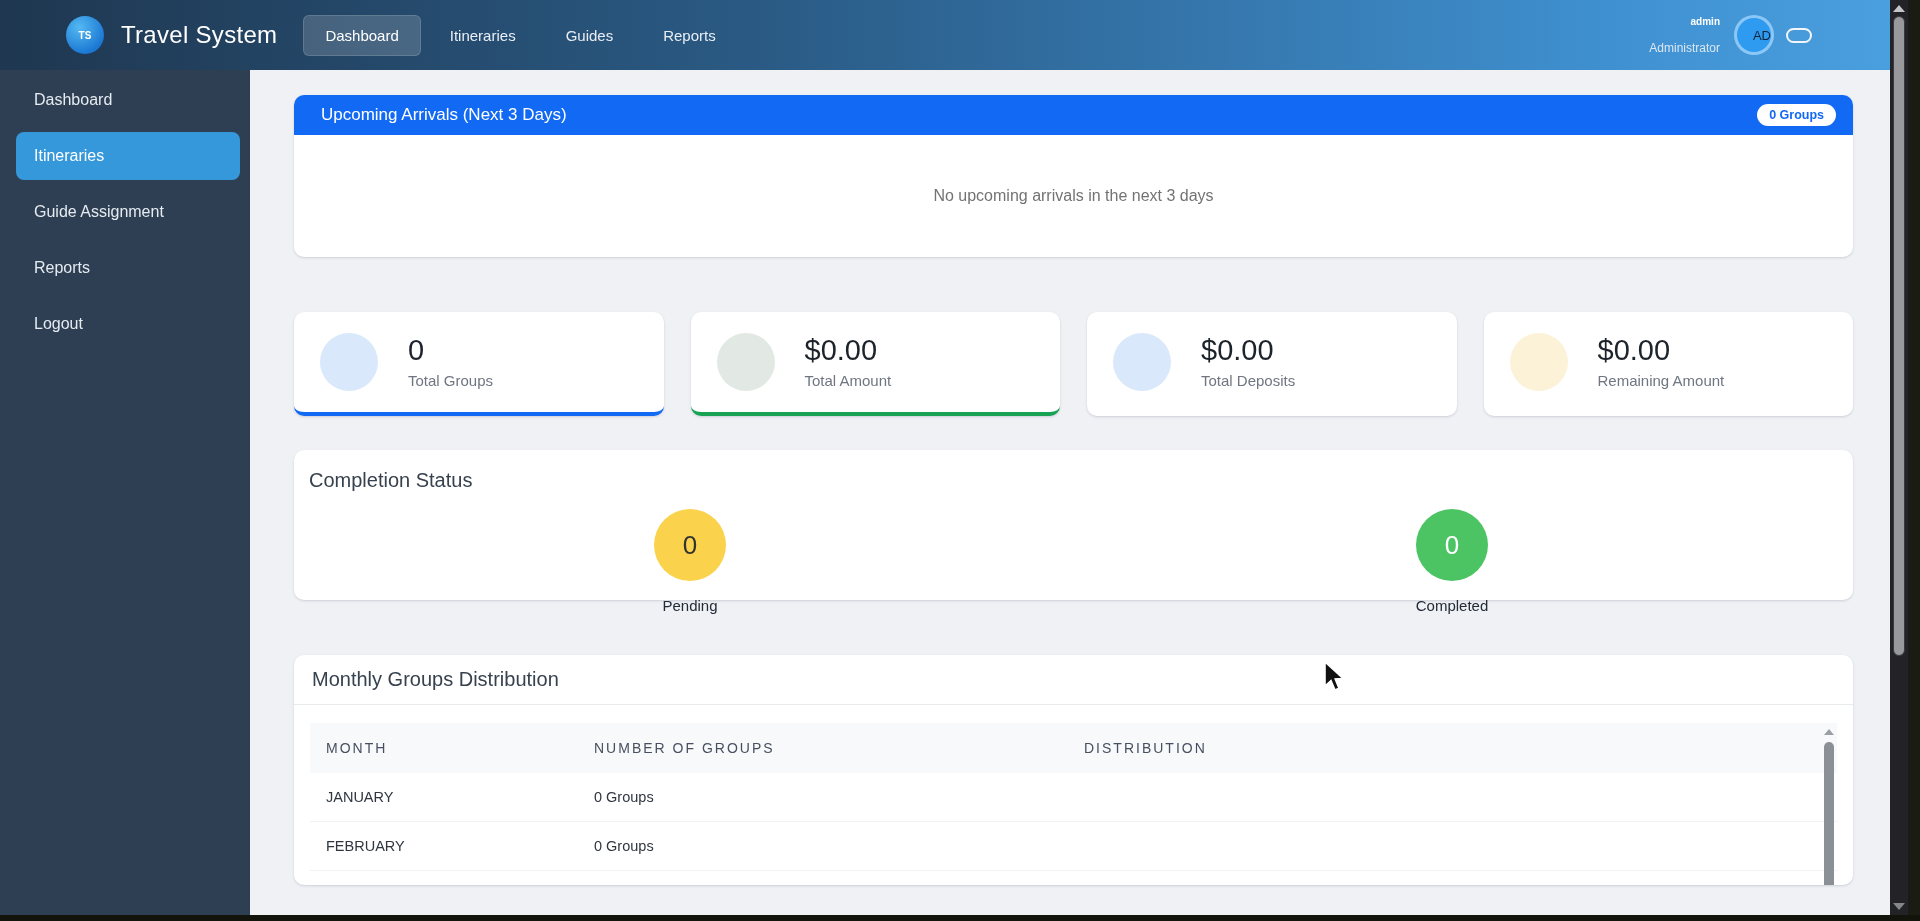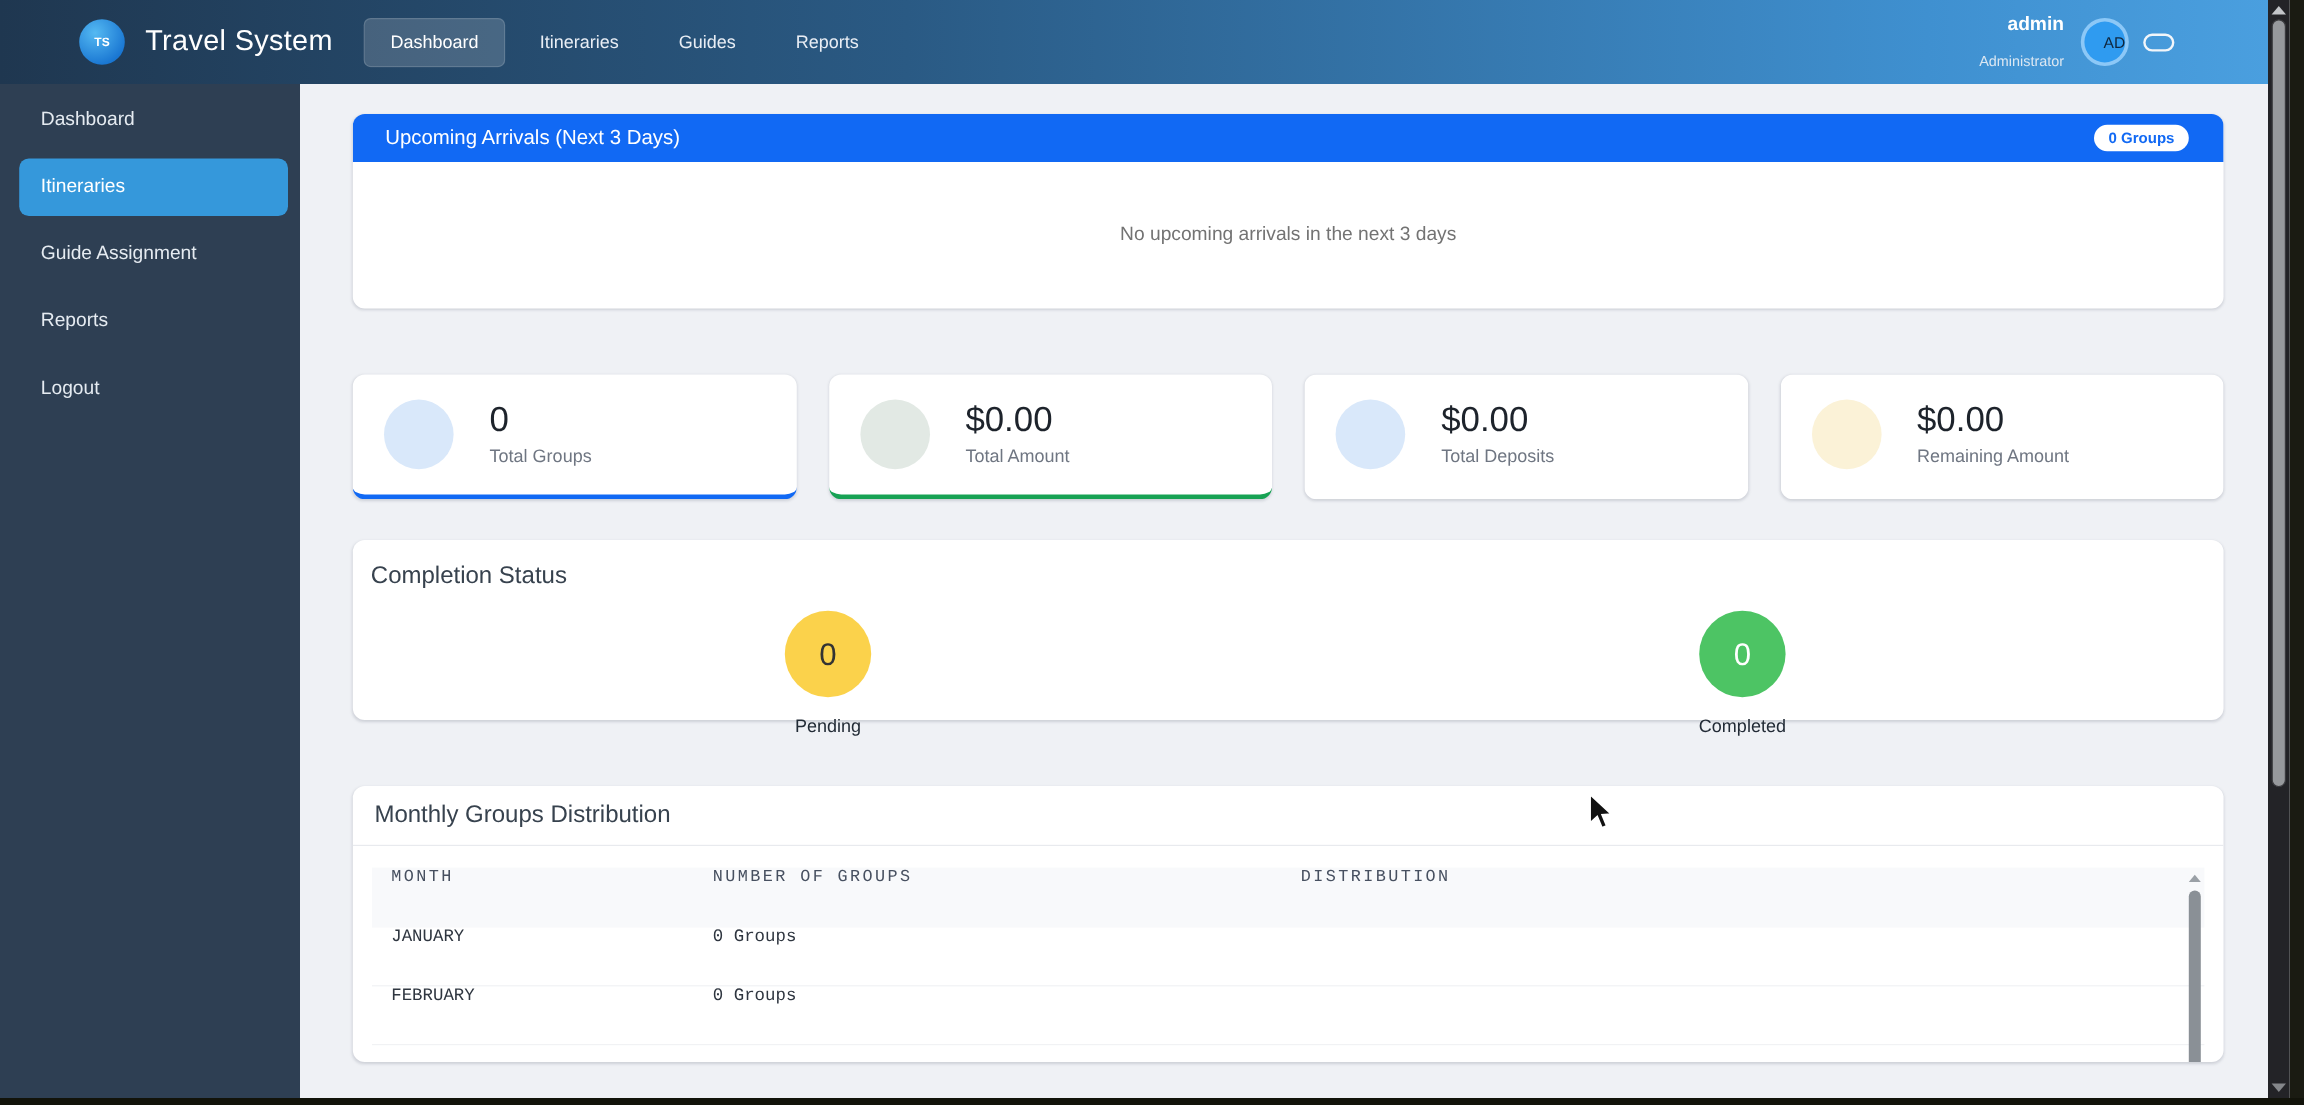--- a/index.html
+++ b/index.html
@@ -32,21 +32,21 @@
     background:radial-gradient(circle at 35% 30%, #54b9f2, #1976d2 75%);
     display:flex; align-items:center; justify-content:center;
     font-weight:bold; font-size:10px; color:#fff;
   }
   .app-title { font-size:24px; font-weight:500; margin-left:17px; letter-spacing:.3px; }
   .nav-links { display:flex; align-items:center; margin-left:26px; }
   .nav-link { font-size:15px; color:#e9eef5; padding:11px 21px; margin-right:8px; border-radius:6px; cursor:default; }
   .nav-link.active { background:rgba(255,255,255,.16); border:1px solid rgba(255,255,255,.14); color:#fff; }
   .nav-user { position:absolute; right:78px; top:0; height:70px; display:flex; align-items:center; }
   .user-meta { text-align:right; margin-right:14px; }
-  .user-name { font-size:16px; font-weight:bold; color:#fff; }
+  .user-name { font-size:10px; font-weight:bold; color:#fff; }
   .user-role { font-size:12px; color:#dbe7f2; margin-top:14px; }
   .avatar {
     width:40px; height:40px; border-radius:50%; background:#2f9bf0;
     border:3px solid rgba(255,255,255,.45);
     display:flex; align-items:center; justify-content:flex-end;
     font-size:13px; color:#10263c; margin-right:12px;
   }
   .menu-pill-icon { width:26px; height:15px; border:2px solid #f2f6fa; border-radius:8px; }
 
   
@@ -63,21 +63,21 @@
     background:#3598db; border-radius:8px; color:#fff;
   }
 
   
   .main { position:absolute; left:250px; top:70px; width:1640px; height:845px; background:#eff1f5; padding:25px 0 0 44px; }
   .card-shadow { box-shadow:0 1px 3px rgba(30,40,60,.10), 0 1px 2px rgba(30,40,60,.06); }
 
   .upcoming-card { width:1559px; border-radius:10px; background:#fff; overflow:hidden; }
   .upcoming-header {
     height:40px; background:#1169f4; color:#fff; display:flex; align-items:center;
-    padding:0 29px 0 27px; font-size:17px;
+    padding:0 17px 0 27px; font-size:17px;
   }
   .upcoming-title { flex:1; }
   .badge-pill {
     background:#fff; color:#1169f4; font-size:12.5px; font-weight:bold;
     padding:4px 12px; border-radius:12px;
   }
   .upcoming-body { height:122px; display:flex; align-items:center; justify-content:center; font-size:16px; color:#737373; }
 
   .stats-row { width:1559px; margin-top:55px; display:flex; gap:27px; }
   .stat-card {
@@ -96,21 +96,21 @@
   .status-circle {
     width:72px; height:72px; border-radius:50%;
     display:flex; align-items:center; justify-content:center;
     font-size:26px; color:#333;
   }
   .status-label { margin-top:16px; font-size:15px; color:#222b36; }
 
   .monthly-card { width:1559px; margin-top:55px; height:230px; background:#fff; border-radius:10px; padding-top:13px; overflow:hidden; }
   .monthly-title { padding:0 18px 13px 18px; border-bottom:1px solid #e8eaee; }
   .table-wrap { margin:18px 16px 0 16px; position:relative; }
-  .t-row { display:flex; align-items:flex-start;font-family:Liberation Mono, monospace; }
+  .t-row { display:flex; align-items:center; }
   .t-head { background:#f8f9fb; height:50px; }
   .t-cell { padding-left:16px; }
   .c1 { width:268px; flex:none; }
   .c2 { width:490px; flex:none; }
   .c3 { flex:1; }
   .t-head .t-cell { font-size:14px; color:#475060; letter-spacing:2px; text-transform:uppercase; }
   .t-body-row { height:49px; border-bottom:1px solid #f1f2f4; }
   .t-body-row .t-cell { font-size:14.5px; color:#2f3640; }
   .month-cell { text-transform:uppercase; }
   .table-scrollbar { position:absolute; right:2px; top:2px; width:12px; height:198px; }

